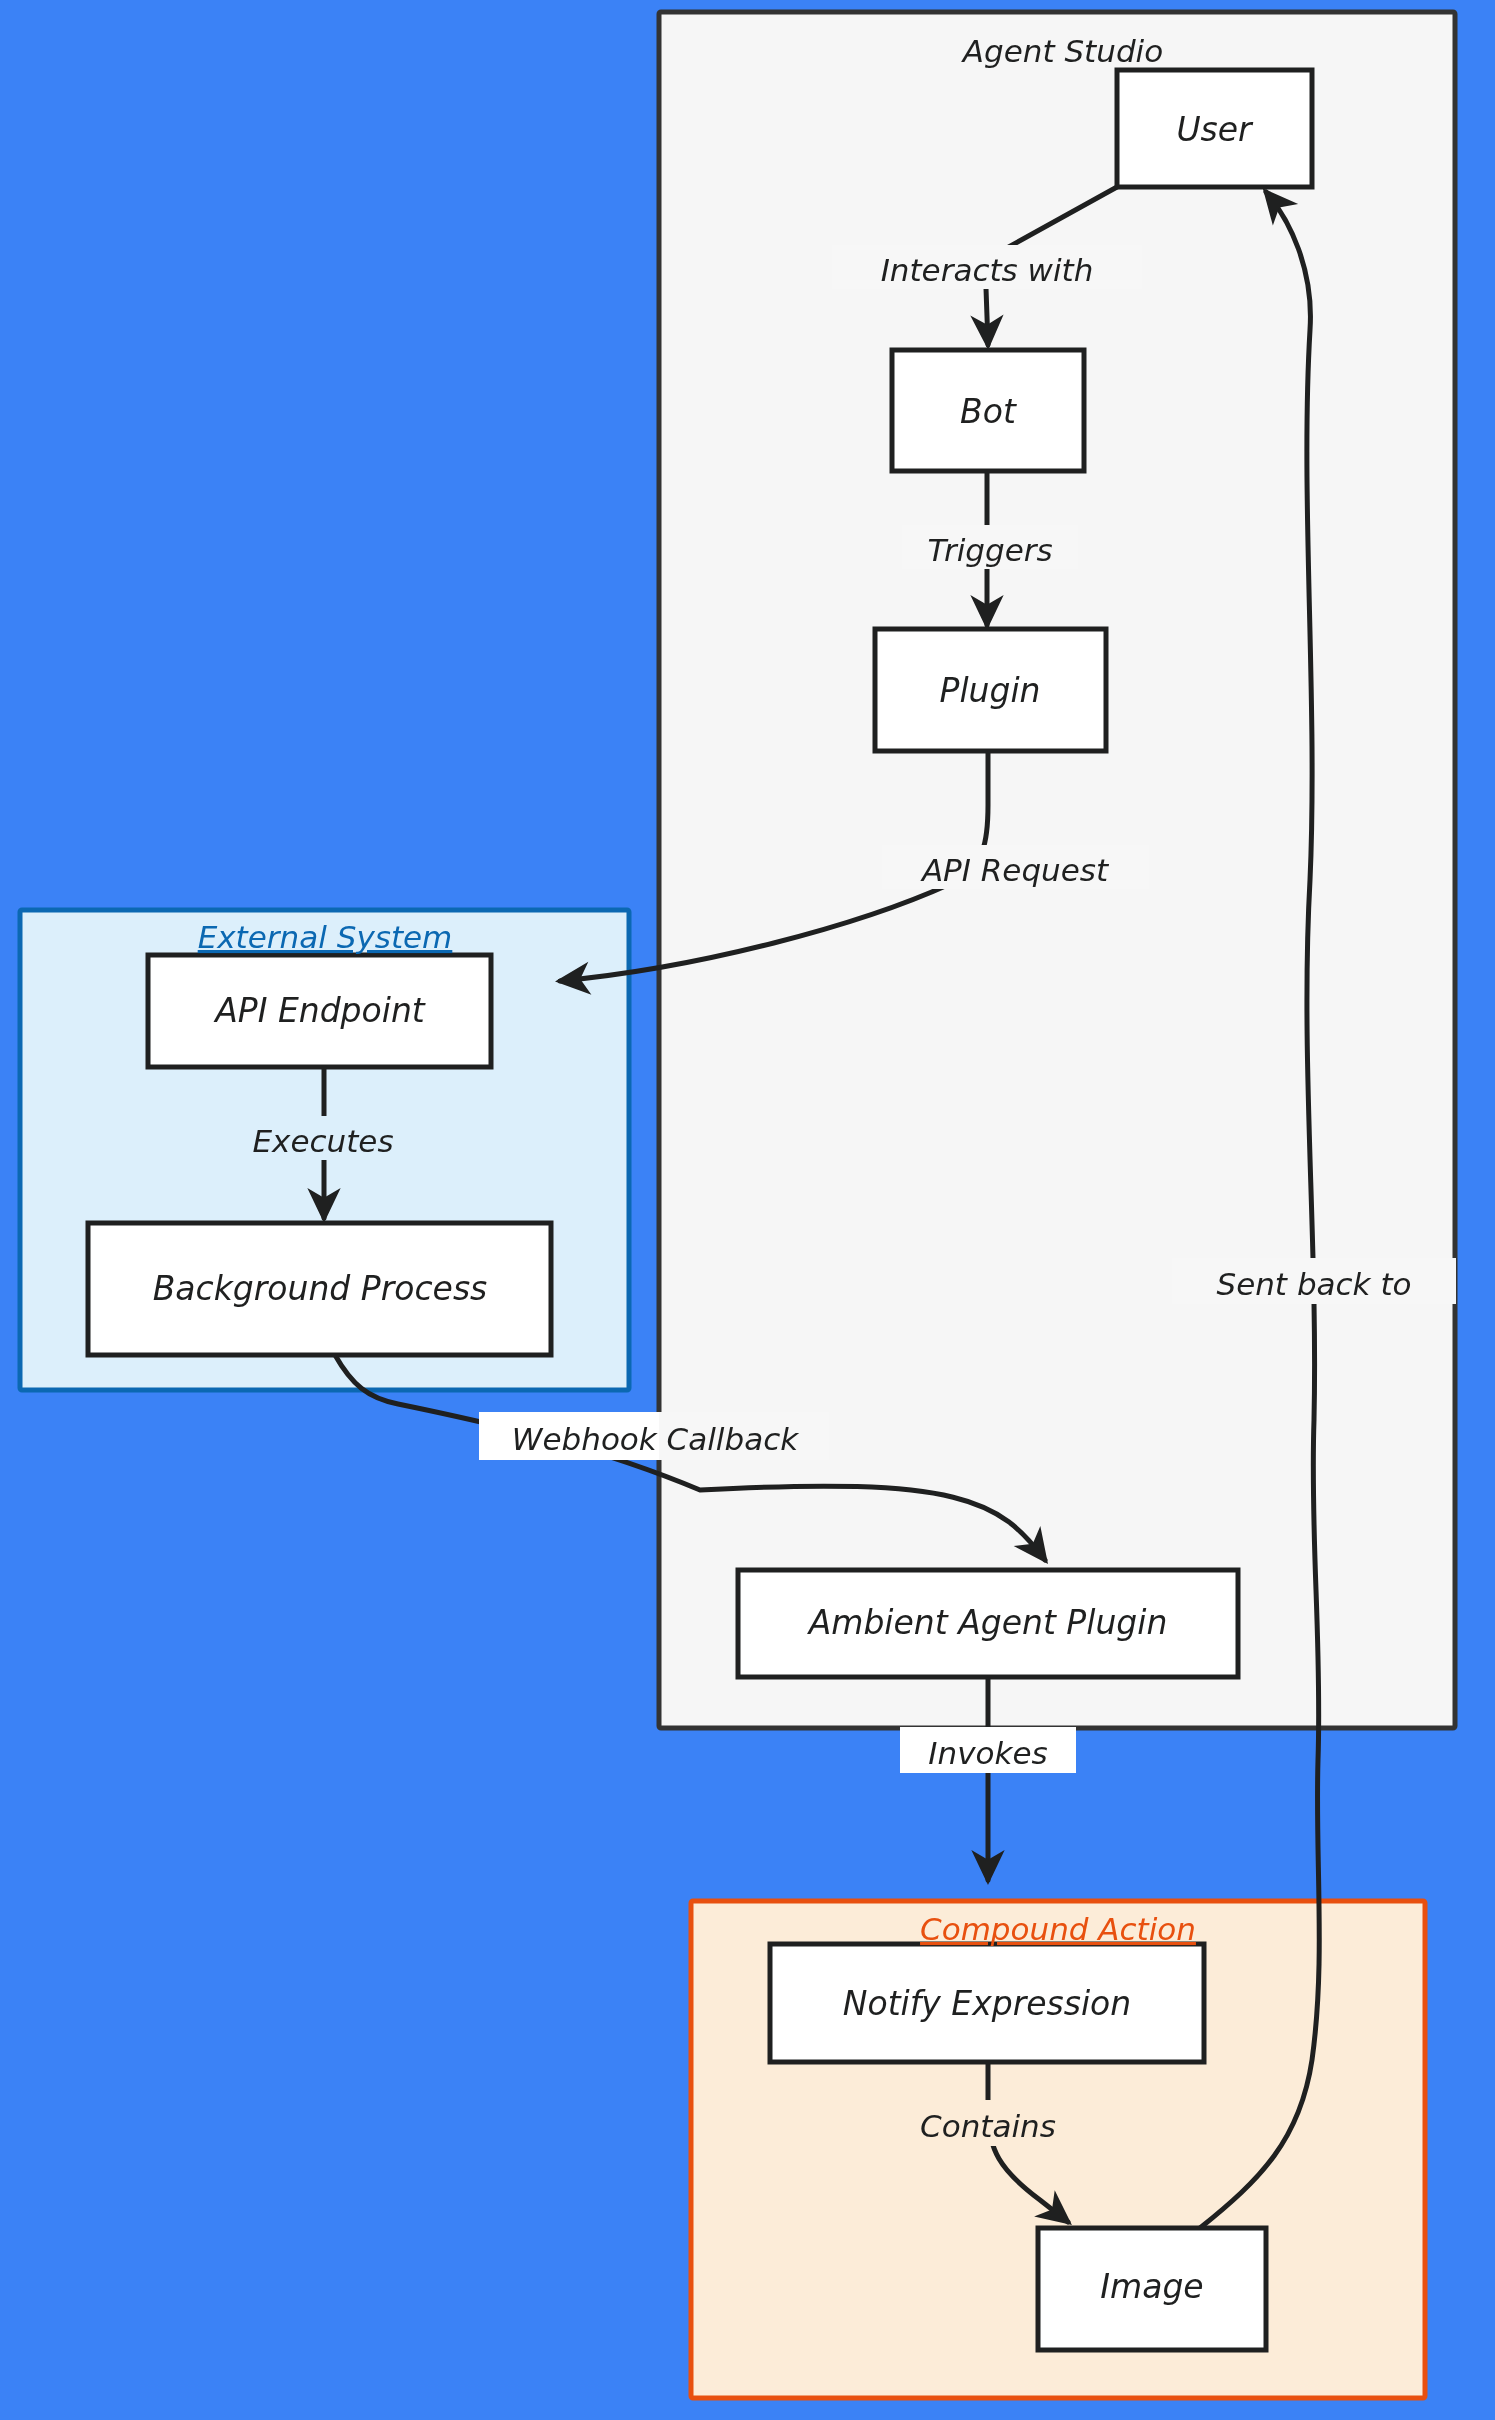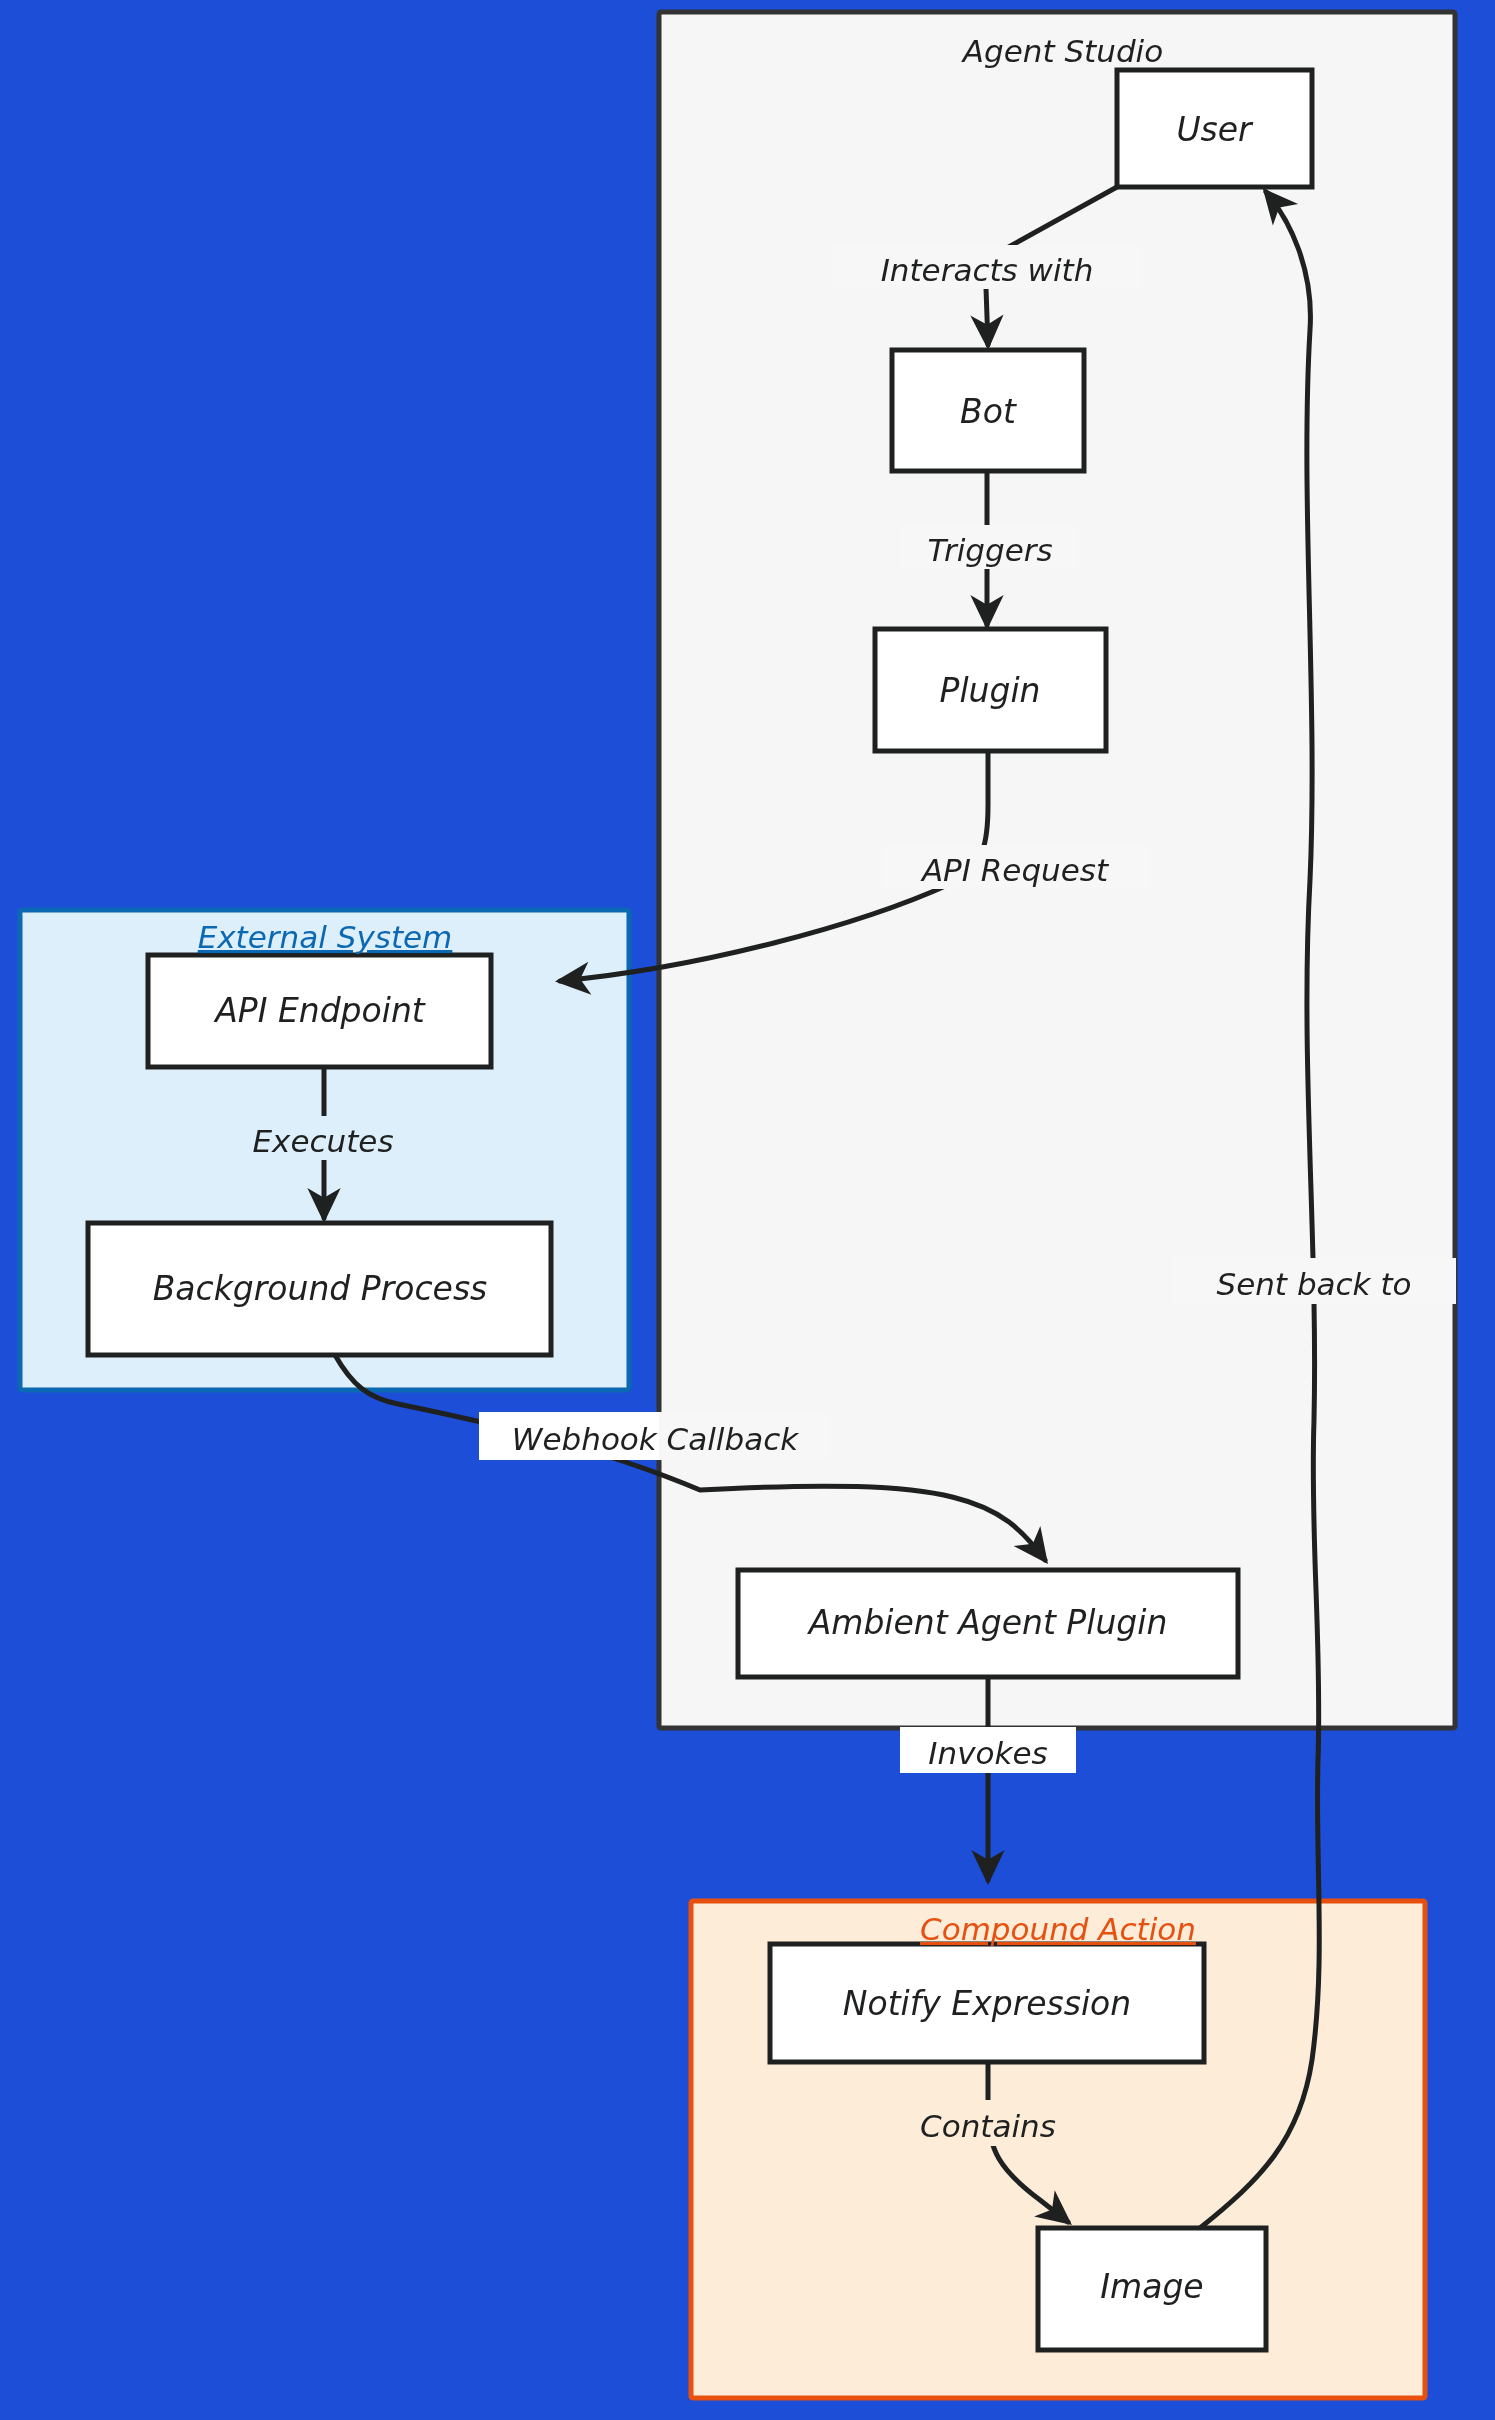--- a/index.html
+++ b/index.html
@@ -8,21 +8,21 @@
     padding: 0;
     background: #ffffff;
   }
   body {
     font-family: "DejaVu Sans", sans-serif;
   }
   #diagram-root {
     position: relative;
     width: 1495px;
     height: 2420px;
-    background: #1d4ed8;
+    background: #3b82f6;
     overflow: hidden;
   }
   svg.layer {
     position: absolute;
     top: 0;
     left: 0;
     width: 1495px;
     height: 2420px;
     overflow: visible;
   }

